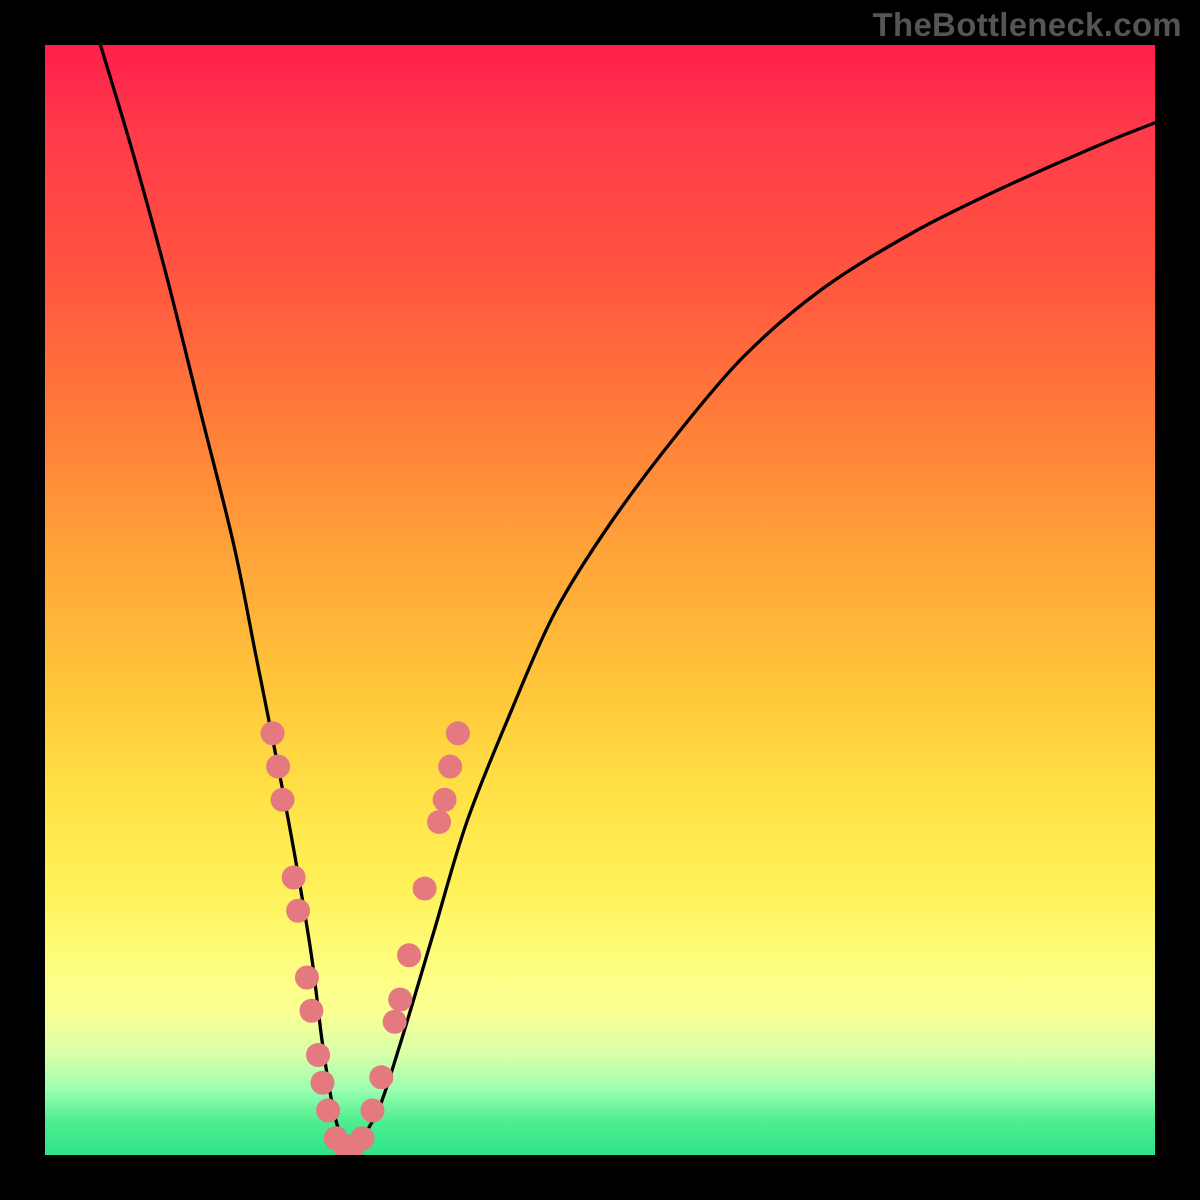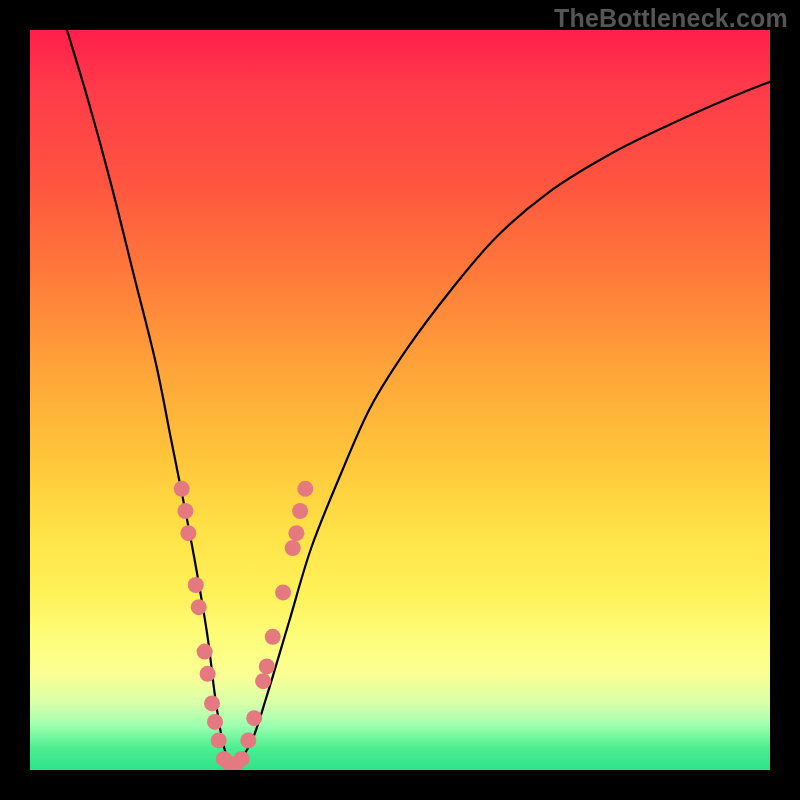--- a/index.html
+++ b/index.html
@@ -15,21 +15,21 @@
     position: relative;
     width: 800px;
     height: 800px;
     background: #000;
   }
   .watermark {
     position: absolute;
     top: 4px;
     right: 12px;
     color: #555;
-    font-size: 25px;
+    font-size: 22px;
     font-weight: 600;
     letter-spacing: 0.2px;
     z-index: 10;
   }
   .plot-frame {
     position: absolute;
     left: 30px;
     top: 30px;
     width: 740px;
     height: 740px;

